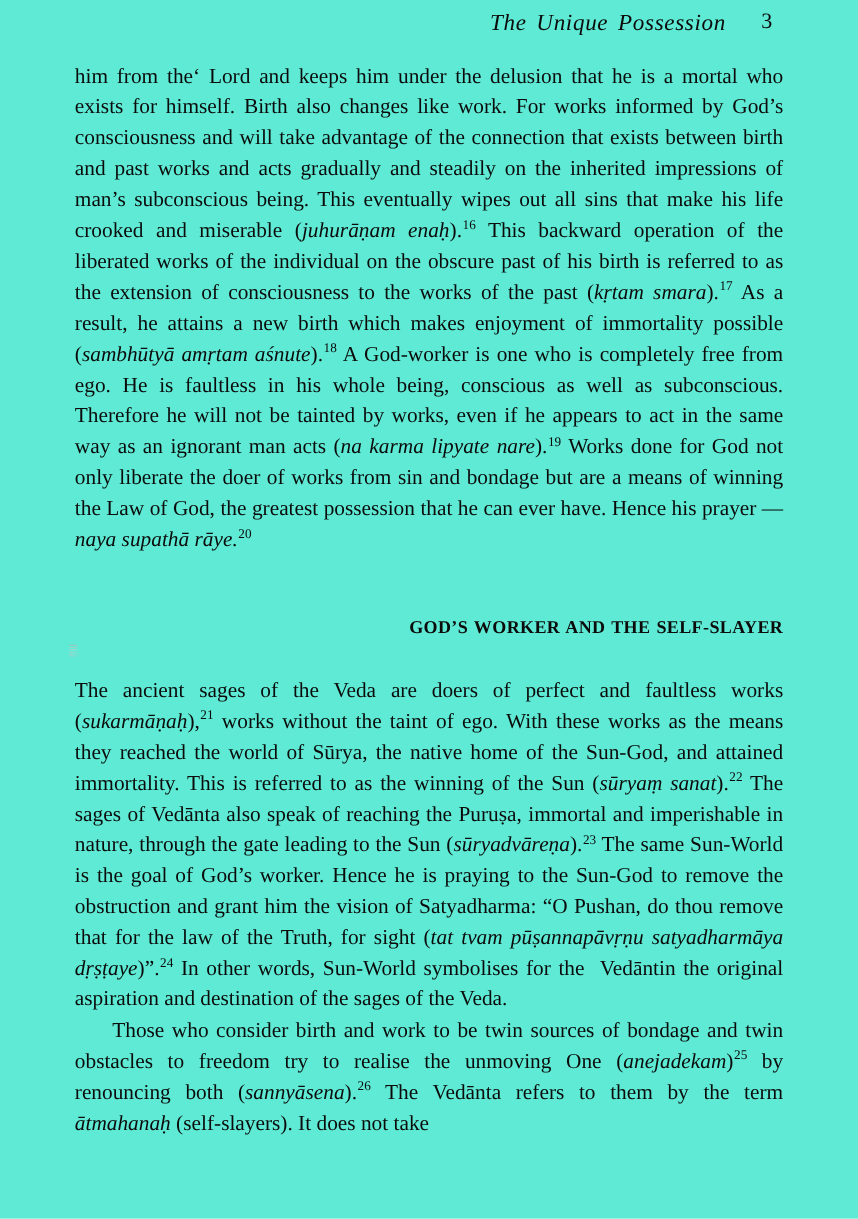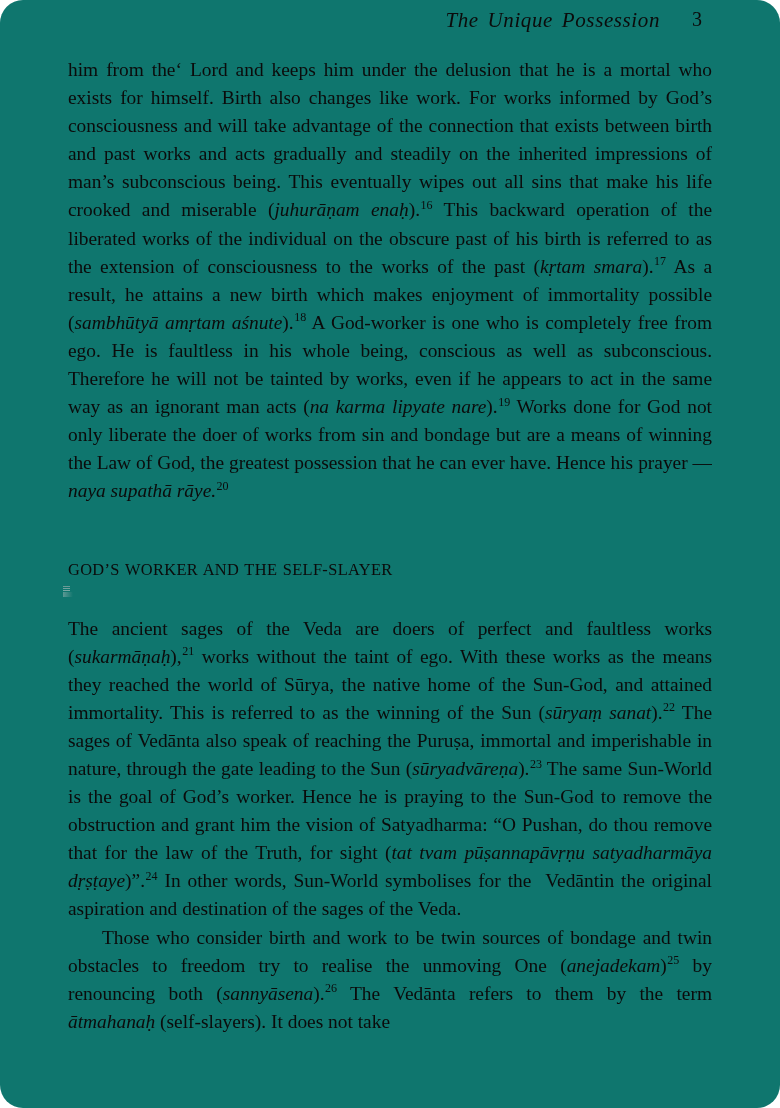--- a/index.html
+++ b/index.html
@@ -14,22 +14,21 @@
     position: relative;
     overflow: hidden;
     font-family: "Liberation Serif", "DejaVu Serif", serif;
     color: #0b0b0b;
     -webkit-font-smoothing: antialiased;
   }
 
   .page {
     position: absolute;
     inset: 0;
-    background: #0f766e;
-    border-radius: 23px;
+    background: #5eead4;
   }
 
   
   .running-head {
     position: absolute;
     top: 8px;
     left: 68px;
     width: 642px;
     height: 30px;
   }
@@ -82,22 +81,22 @@
     vertical-align: 0.62em;
     line-height: 0;
     margin-left: 0.5px;
     margin-top: 16px;
   }
 
   
   .section-heading {
     margin: 0;
     font-size: 16.4px;
-    font-weight: normal;
-    text-align: left;
+    font-weight: bold;
+    text-align: right;
     letter-spacing: 0.35px;
     word-spacing: 1px;
     text-indent: 0;
   }
 
   .gap-before-heading { height: 54px; }
   .gap-after-heading  { height: 35px; }
 
   
   .speck {

